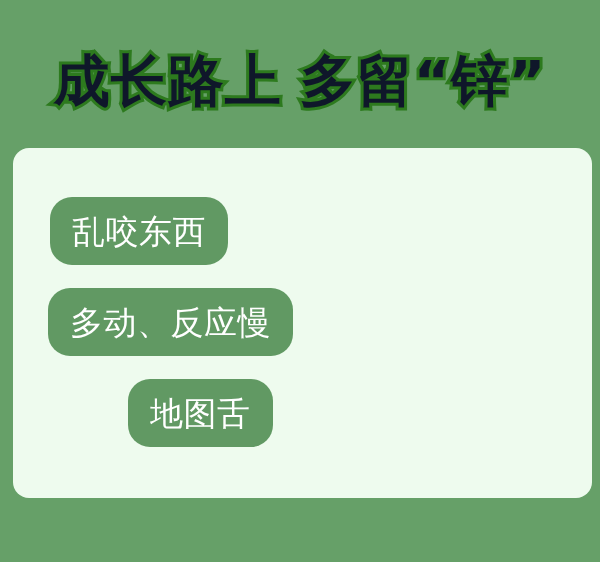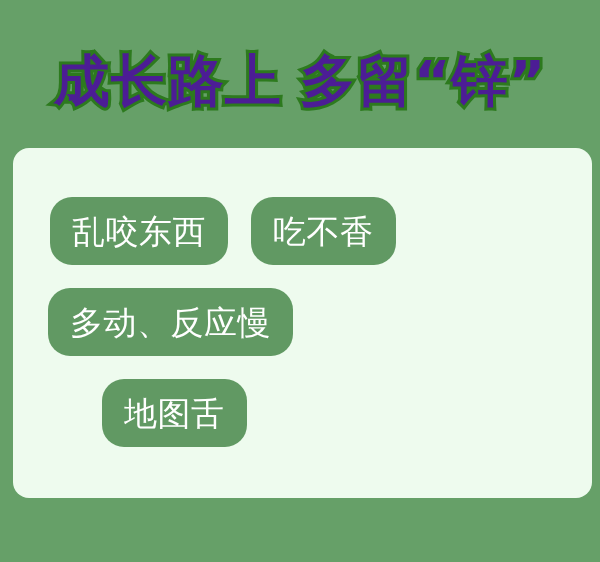--- a/index.html
+++ b/index.html
@@ -30,21 +30,21 @@
     height: 86px;
     display: flex;
     align-items: center;
     justify-content: center;
   }
   .headline {
     font-family: "DejaVu Sans", "Liberation Sans", sans-serif;
     font-size: 56px;
     font-weight: 700;
     line-height: 1;
-    color: #4c1d95;
+    color: #0f172a;
     letter-spacing: 1px;
     white-space: nowrap;
     -webkit-text-stroke: 6px #2d7a1e;
     paint-order: stroke fill;
     text-shadow:
       0 0 0 #2d7a1e;
   }
   .headline .gap {
     display: inline-block;
     width: 18px;
@@ -71,21 +71,21 @@
     box-sizing: border-box;
   }
 
   .pill-row {
     display: flex;
     align-items: center;
     margin-bottom: 23px;
   }
   .pill-row.row-1 { justify-content: flex-start; padding-left: 37px; gap: 23px; }
   .pill-row.row-2 { justify-content: flex-start; padding-left: 35px; gap: 25px; }
-  .pill-row.row-3 { justify-content: flex-start; padding-left: 89px; gap: 39px; margin-bottom: 0; align-items: flex-end; }
+  .pill-row.row-3 { justify-content: flex-start; padding-left: 115px; gap: 39px; margin-bottom: 0; align-items: flex-end; }
 
   .pill {
     background: #619963;
     color: #ffffff;
     border-radius: 22px;
     height: 68px;
     display: flex;
     align-items: center;
     justify-content: center;
     box-sizing: border-box;
@@ -105,21 +105,20 @@
 
   <div class="title-wrap">
     <div class="headline"><span>成长路上</span><span class="gap"></span><span>多留“锌”</span></div>
   </div>
 
   <div class="card">
     <div class="rows">
 
       <div class="pill-row row-1">
         <div class="pill">乱咬东西</div>
-        <div class="pill">吃不香</div>
       </div>
 
       <div class="pill-row row-2">
         <div class="pill">多动、反应慢</div>
       </div>
 
       <div class="pill-row row-3">
         <div class="pill">地图舌</div>
       </div>
 

